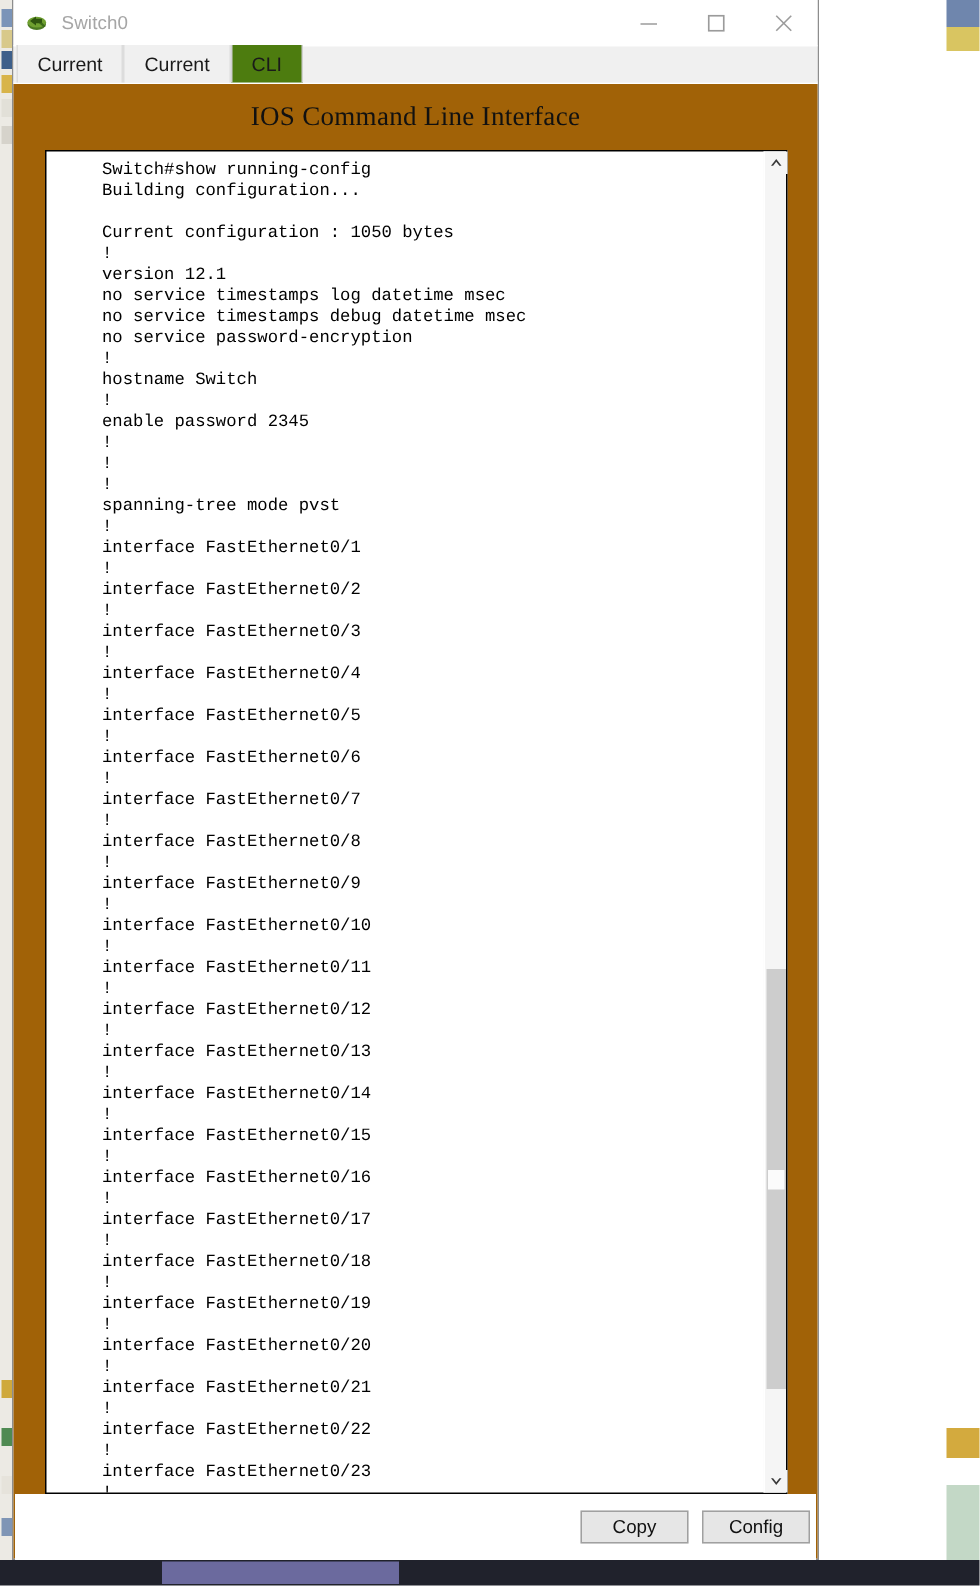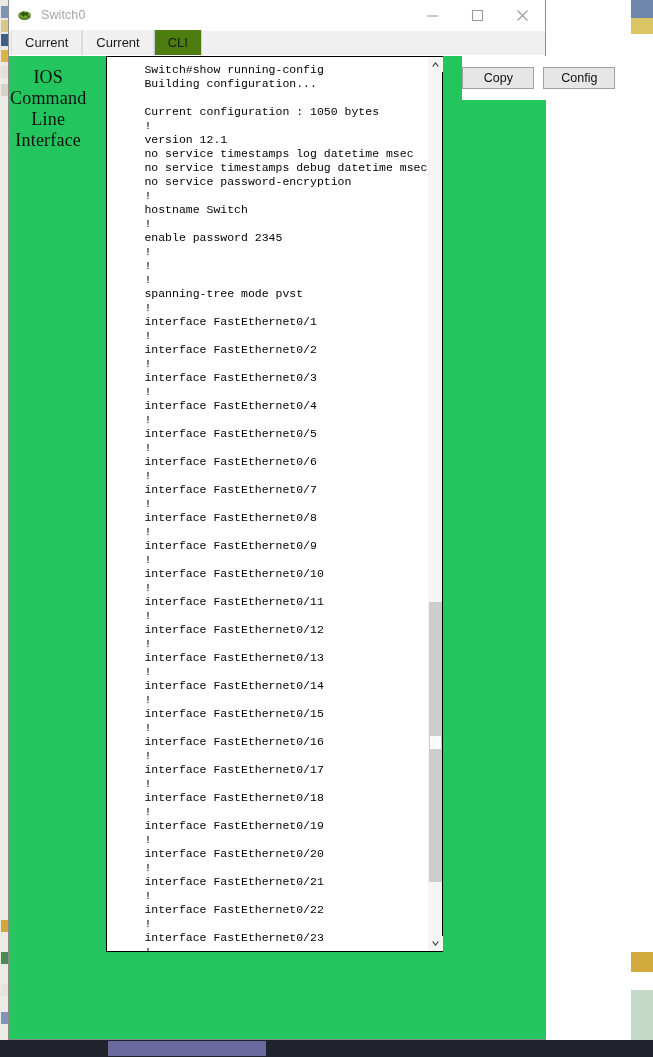--- a/index.html
+++ b/index.html
@@ -172,22 +172,23 @@
   .tab.active {
     background: #4d7c0f;
     border-left: 1px solid #d0d0d0;
     border-right: 1px solid #d0d0d0;
     z-index: 2;
   }
 
   
   #dialog-body {
     flex: 1;
-    background: #22c55e;
-    display: flex;
+    background: #a16207;
+    display: flex;
+    flex-direction: column;
     min-height: 0;
     padding: 0 1px;
     box-sizing: border-box;
   }
   #panel-title {
     text-align: center;
     font-family: "Liberation Serif", serif;
     font-size: 18px;
     color: #111111;
     padding: 11px 0 12px 0;

